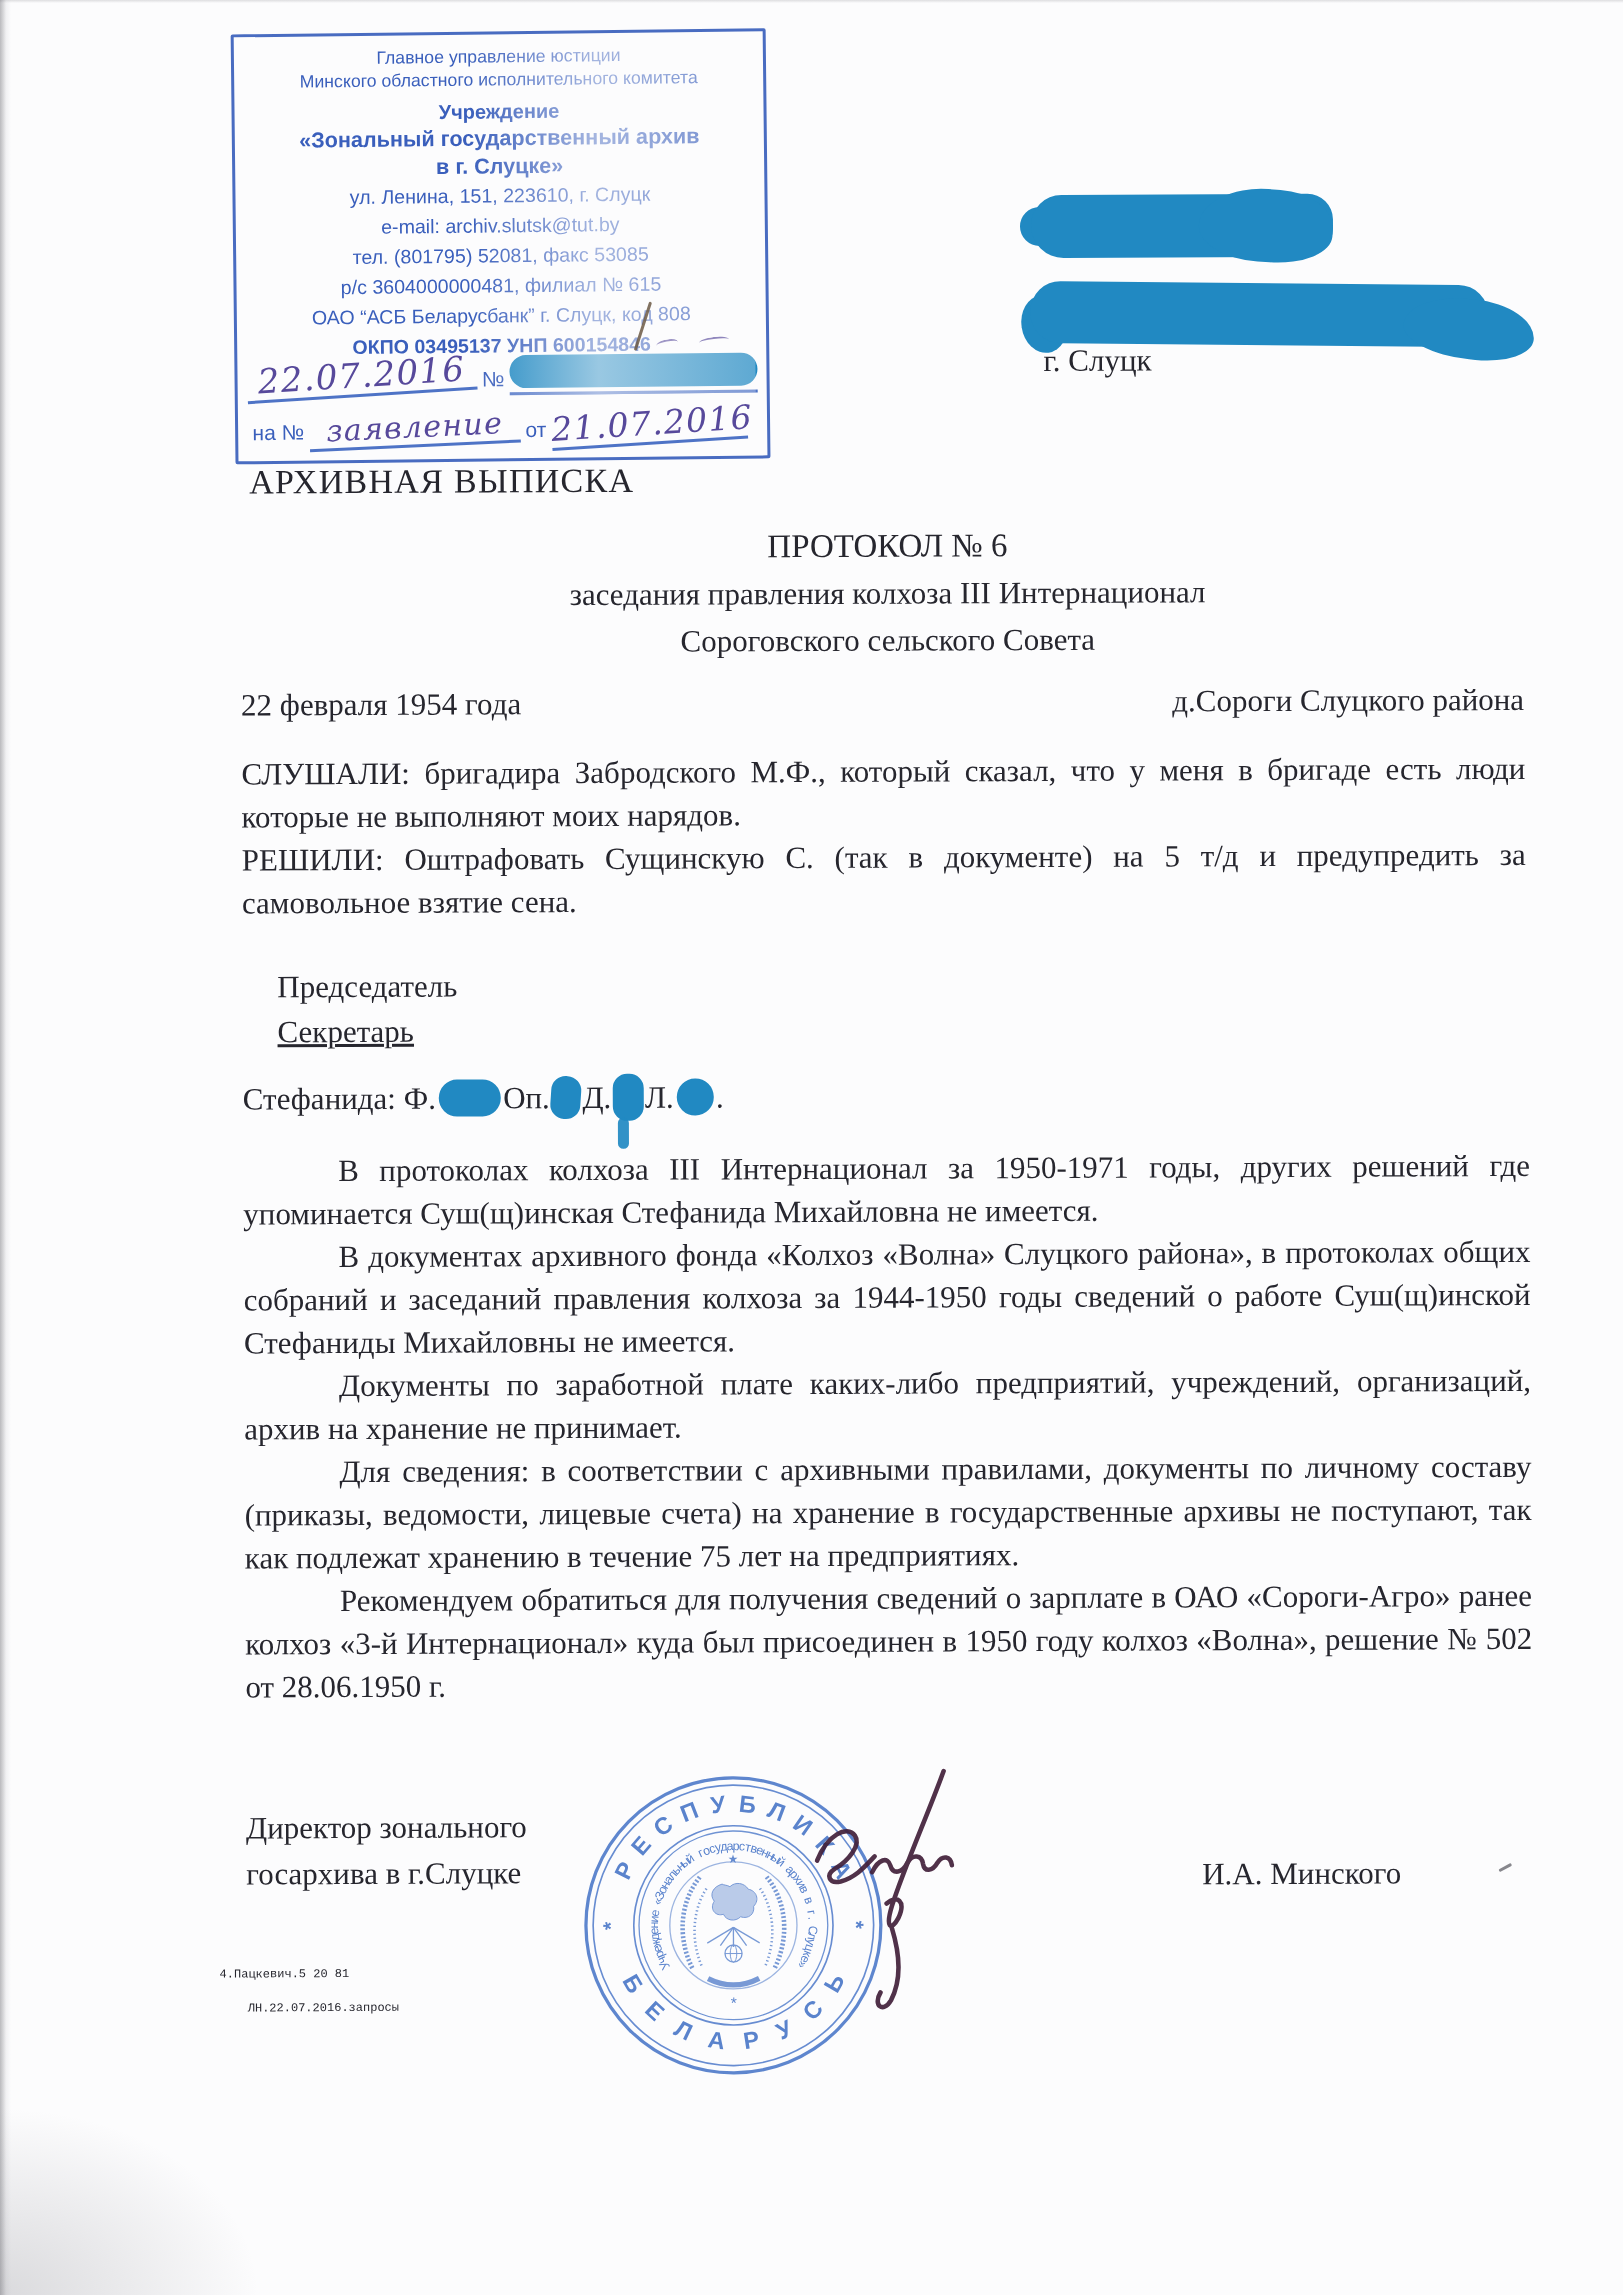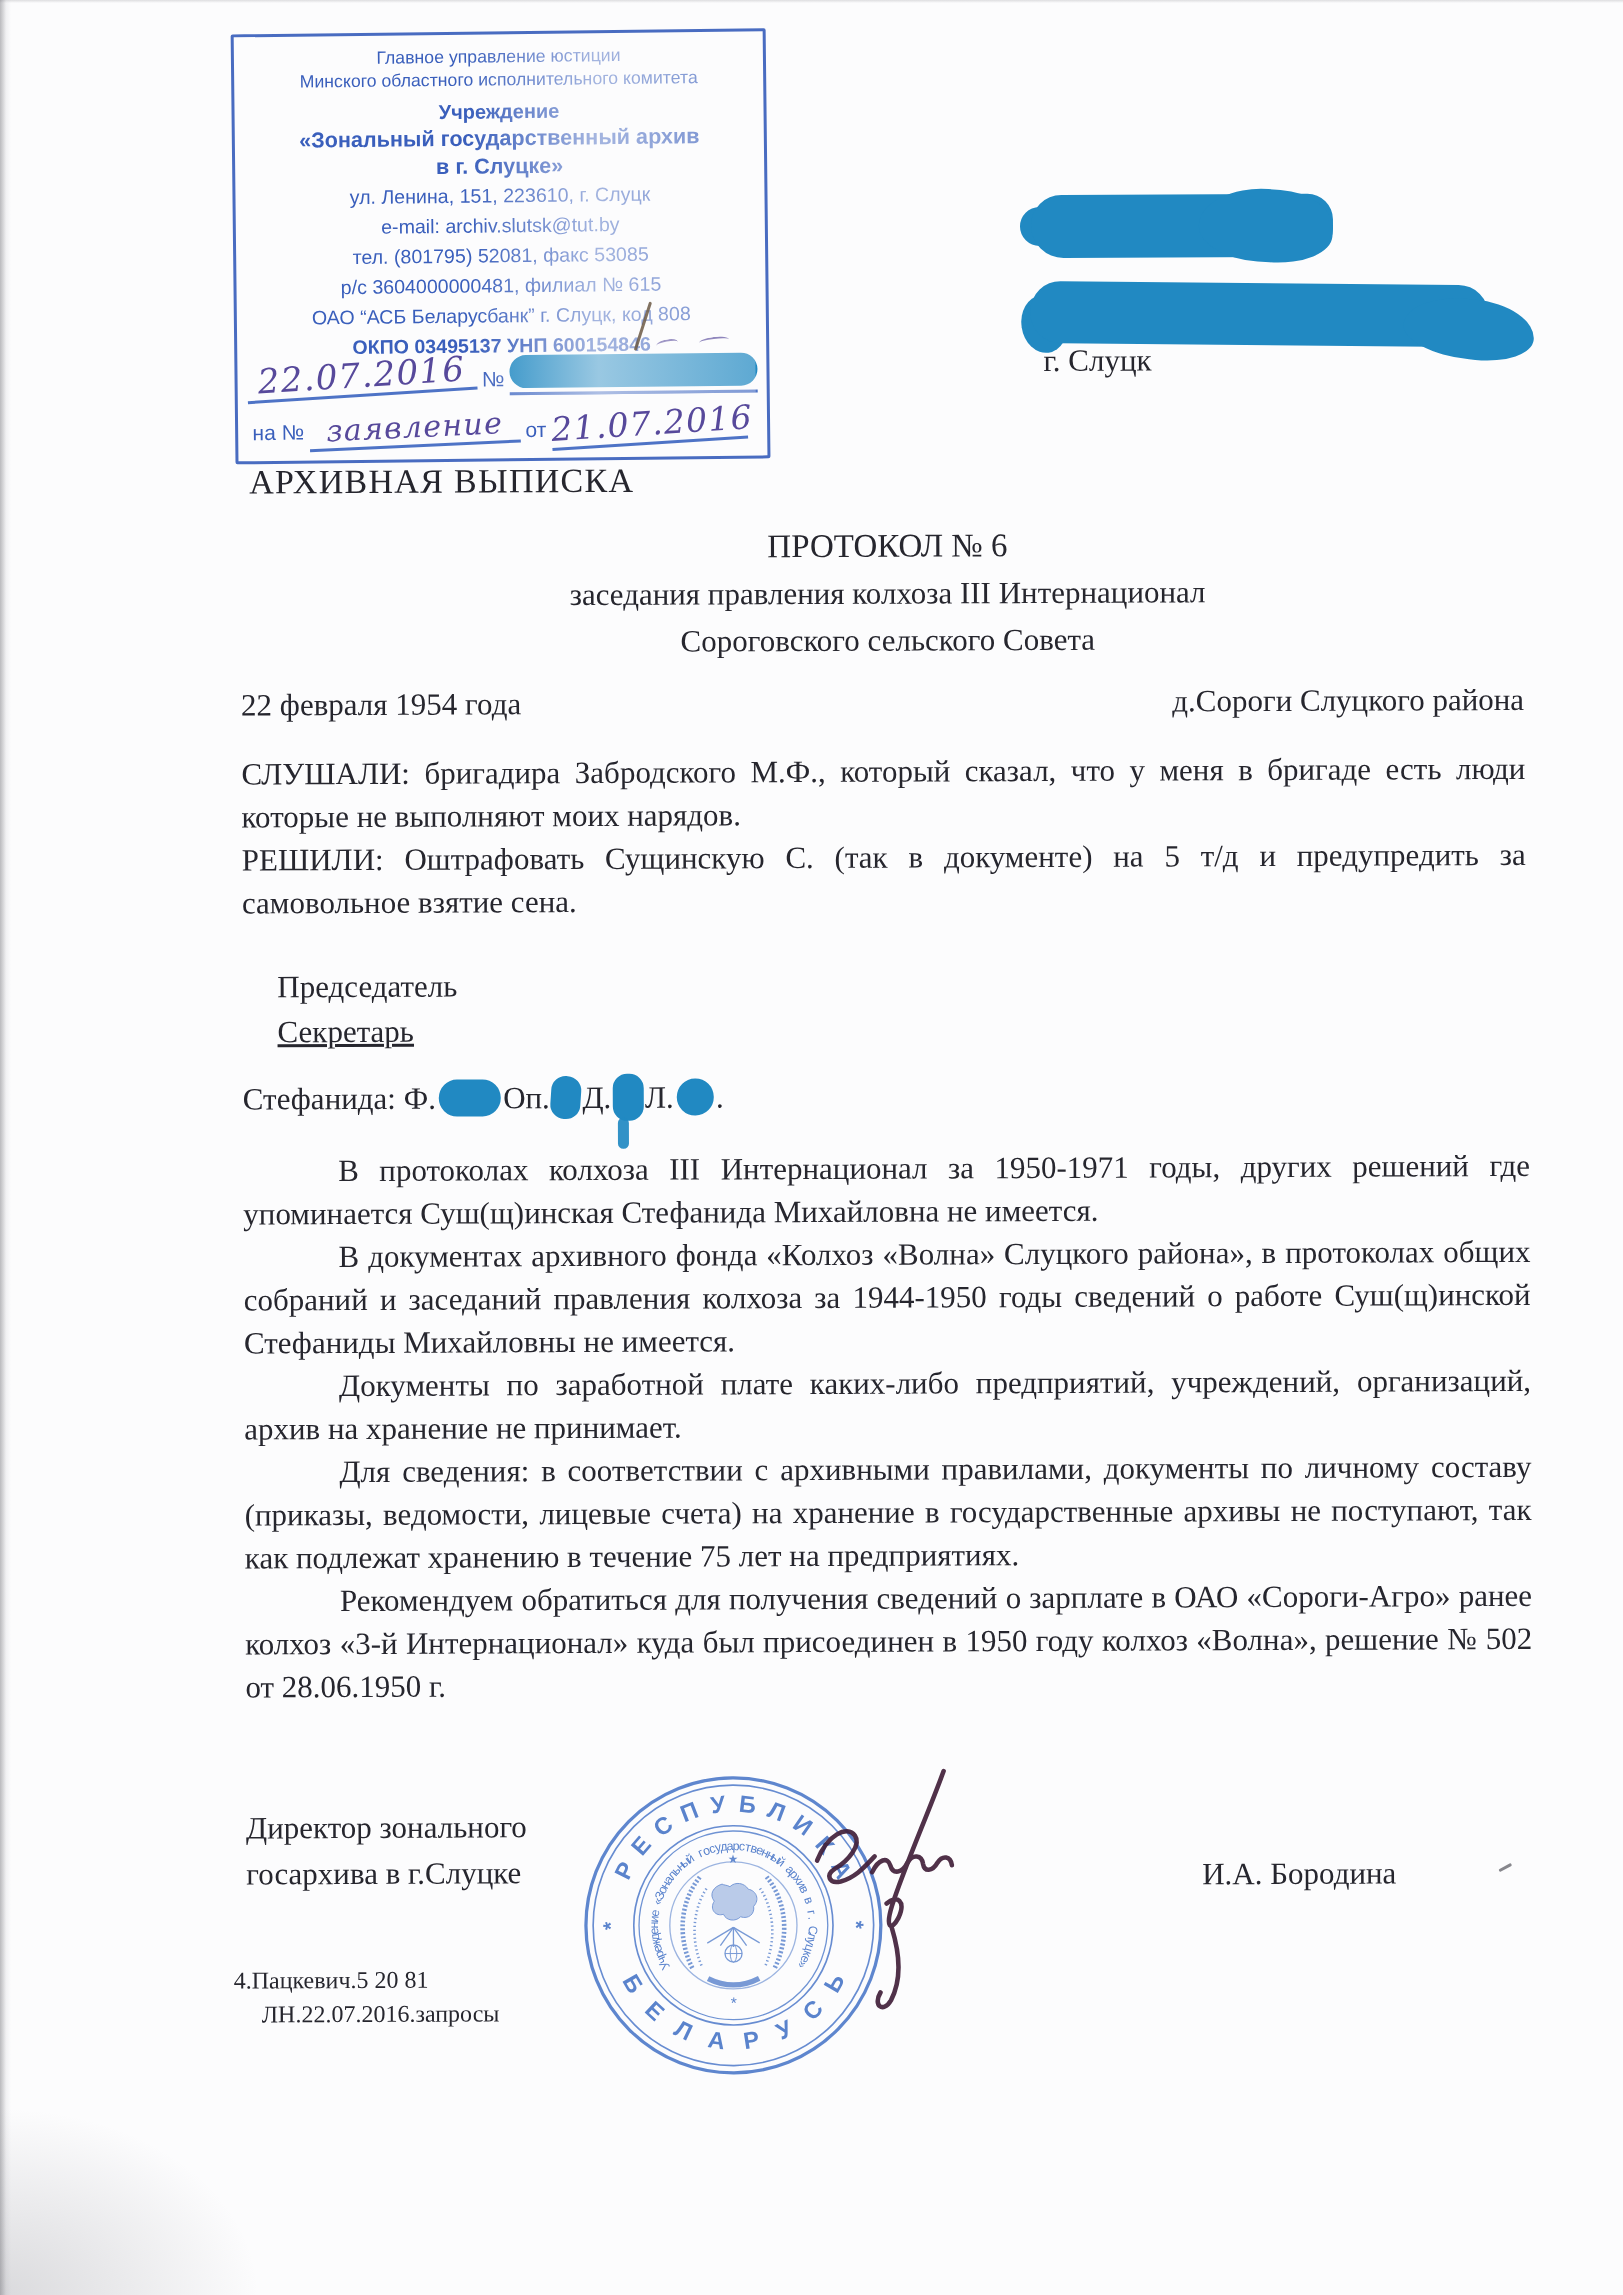--- a/index.html
+++ b/index.html
@@ -74,21 +74,21 @@
   .bb3{width:31px;height:47px;border-radius:14.4px;margin:0 1.3px;}
   .bb3 .drip{position:absolute;left:5.2px;bottom:-27.5px;width:10.5px;height:31px;border-radius:5.2px;background:#2189c2;opacity:.92;}
   .bb4{width:37px;height:37px;border-radius:18.3px;margin:0 2.6px;}
   .body-block{position:absolute;left:243px;top:1147px;width:1287px;font-size:31px;line-height:43px;text-align:justify;}
   .body-block p{margin:0;text-indent:95px;}
   .signoff-1{position:absolute;left:243px;top:1808px;font-size:31px;}
   .signoff-2{position:absolute;left:243px;top:1854px;font-size:31px;}
   .signoff-name{position:absolute;left:1199px;top:1858px;font-size:31px;white-space:nowrap;}
   .pen-tick{position:absolute;left:1495px;top:1869px;width:14.4px;height:2.6px;background:#55555c;
     transform:rotate(-28deg);border-radius:1.3px;opacity:.7;}
-  .footer-line{position:absolute;left:230px;font-size:24px;}
+  .footer-line{position:absolute;left:216px;font-size:12px;font-family:Liberation Mono, monospace;}
   .f1{top:1965px;}
   .f2{top:1999px;margin-left:28px;}
 
   
   #seal-svg{position:absolute;left:576px;top:1771px;opacity:.93;}
   #sign-svg{position:absolute;left:772px;top:1735px;}
 </style>
 </head>
 <body>
 
@@ -176,21 +176,21 @@
     <div class="body-block">
       <p>В протоколах колхоза III Интернационал за 1950-1971 годы, других решений где упоминается Суш(щ)инская Стефанида Михайловна не имеется.</p>
       <p>В документах архивного фонда «Колхоз «Волна» Слуцкого района», в протоколах общих собраний и заседаний правления колхоза за 1944-1950 годы сведений о работе Суш(щ)инской Стефаниды Михайловны не имеется.</p>
       <p>Документы по заработной плате каких-либо предприятий, учреждений, организаций, архив на хранение не принимает.</p>
       <p>Для сведения: в соответствии с архивными правилами, документы по личному составу (приказы, ведомости, лицевые счета) на хранение в государственные архивы не поступают, так как подлежат хранению в течение 75 лет на предприятиях.</p>
       <p>Рекомендуем обратиться для получения сведений о зарплате в ОАО «Сороги-Агро» ранее колхоз «3-й Интернационал» куда был присоединен в 1950 году  колхоз «Волна», решение № 502 от 28.06.1950 г.</p>
     </div>
 
     <div class="signoff-1">Директор зонального</div>
     <div class="signoff-2">госархива в г.Слуцке</div>
-    <div class="signoff-name">И.А. Бородина</div>
+    <div class="signoff-name">И.А. Минского</div>
     <div class="pen-tick"></div>
 
     <svg id="seal-svg" width="308" height="308" viewBox="0 0 470 470">
         <circle cx="235" cy="235" r="225" fill="none" stroke="#3f6fc5" stroke-width="5" opacity="0.9"></circle>
         <circle cx="235" cy="235" r="214" fill="none" stroke="#3f6fc5" stroke-width="2.5" opacity="0.85"></circle>
         <circle cx="235" cy="235" r="152" fill="none" stroke="#3f6fc5" stroke-width="2.5" opacity="0.85"></circle>
         <circle cx="235" cy="235" r="144" fill="none" stroke="#3f6fc5" stroke-width="2" opacity="0.8"></circle>
         <circle cx="235" cy="235" r="97" fill="none" stroke="#3f6fc5" stroke-width="2" opacity="0.55"></circle>
         <text x="71.94580607352864" y="151.91973854766303" fill="#3f6fc5" font-size="36" font-family="&quot;Liberation Sans&quot;,sans-serif" font-weight="bold" text-anchor="middle" dominant-baseline="middle" transform="rotate(297 71.94580607352864 151.91973854766303)" opacity="0.92">Р</text>
         <text x="96.88814681923273" y="114.94119769473714" fill="#3f6fc5" font-size="36" font-family="&quot;Liberation Sans&quot;,sans-serif" font-weight="bold" text-anchor="middle" dominant-baseline="middle" transform="rotate(311 96.88814681923273 114.94119769473714)" opacity="0.92">Е</text>

